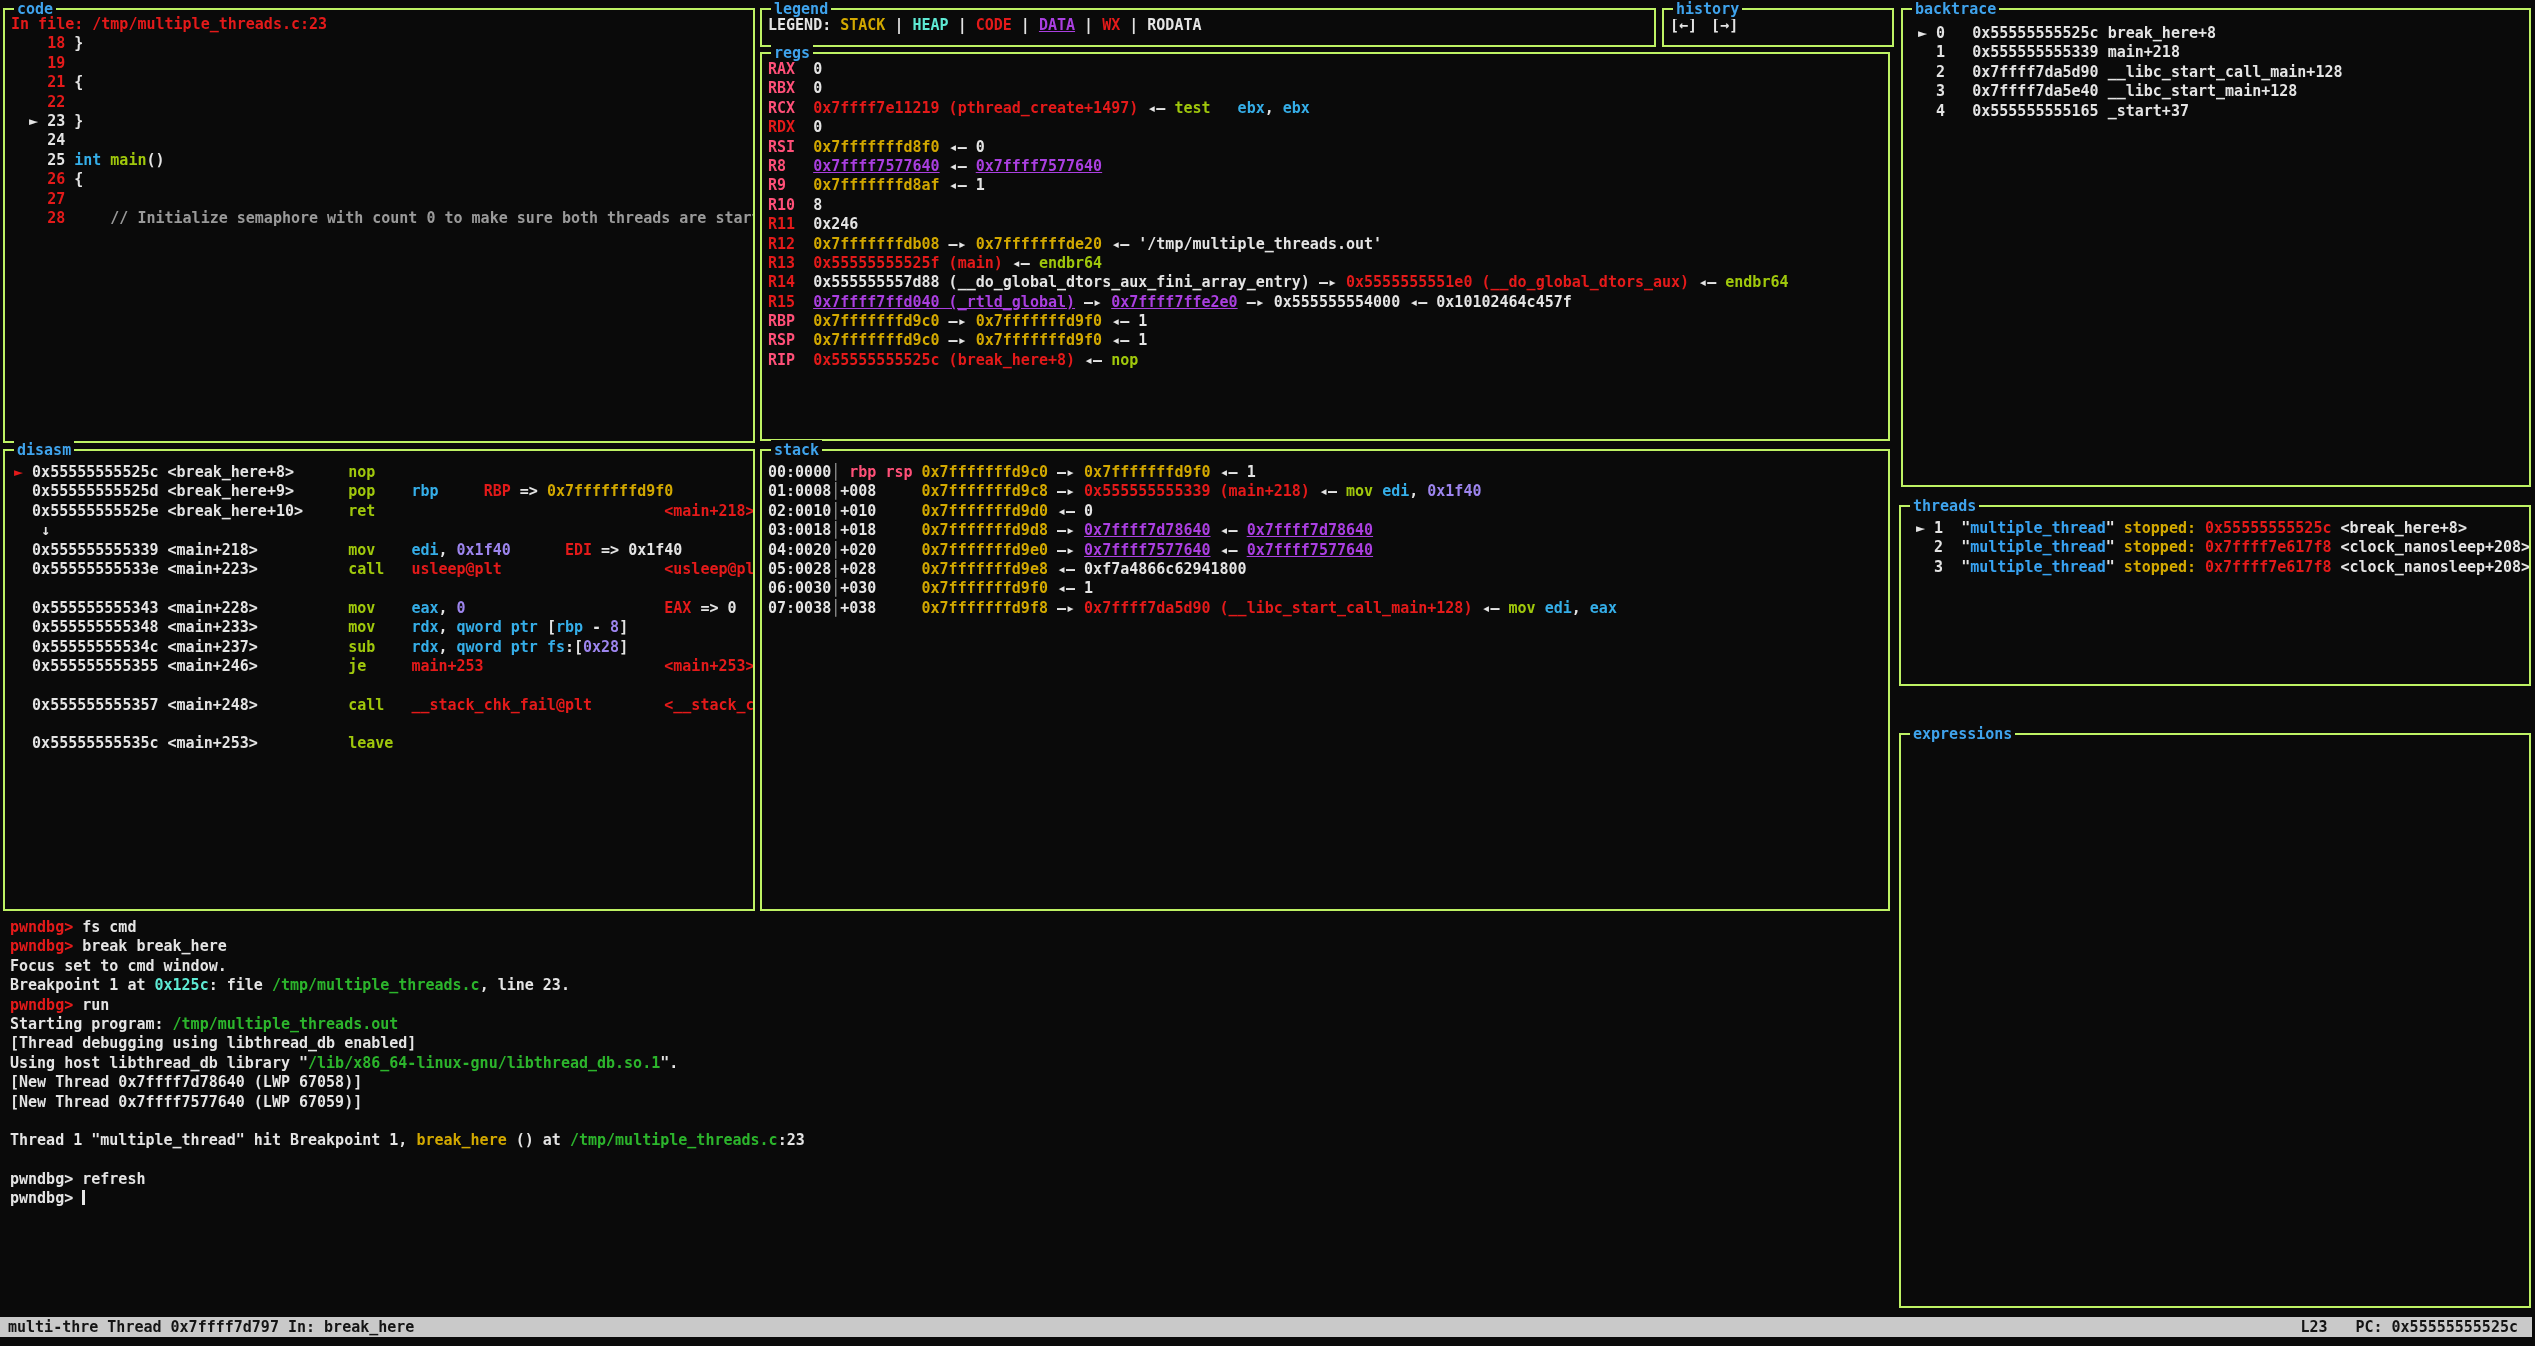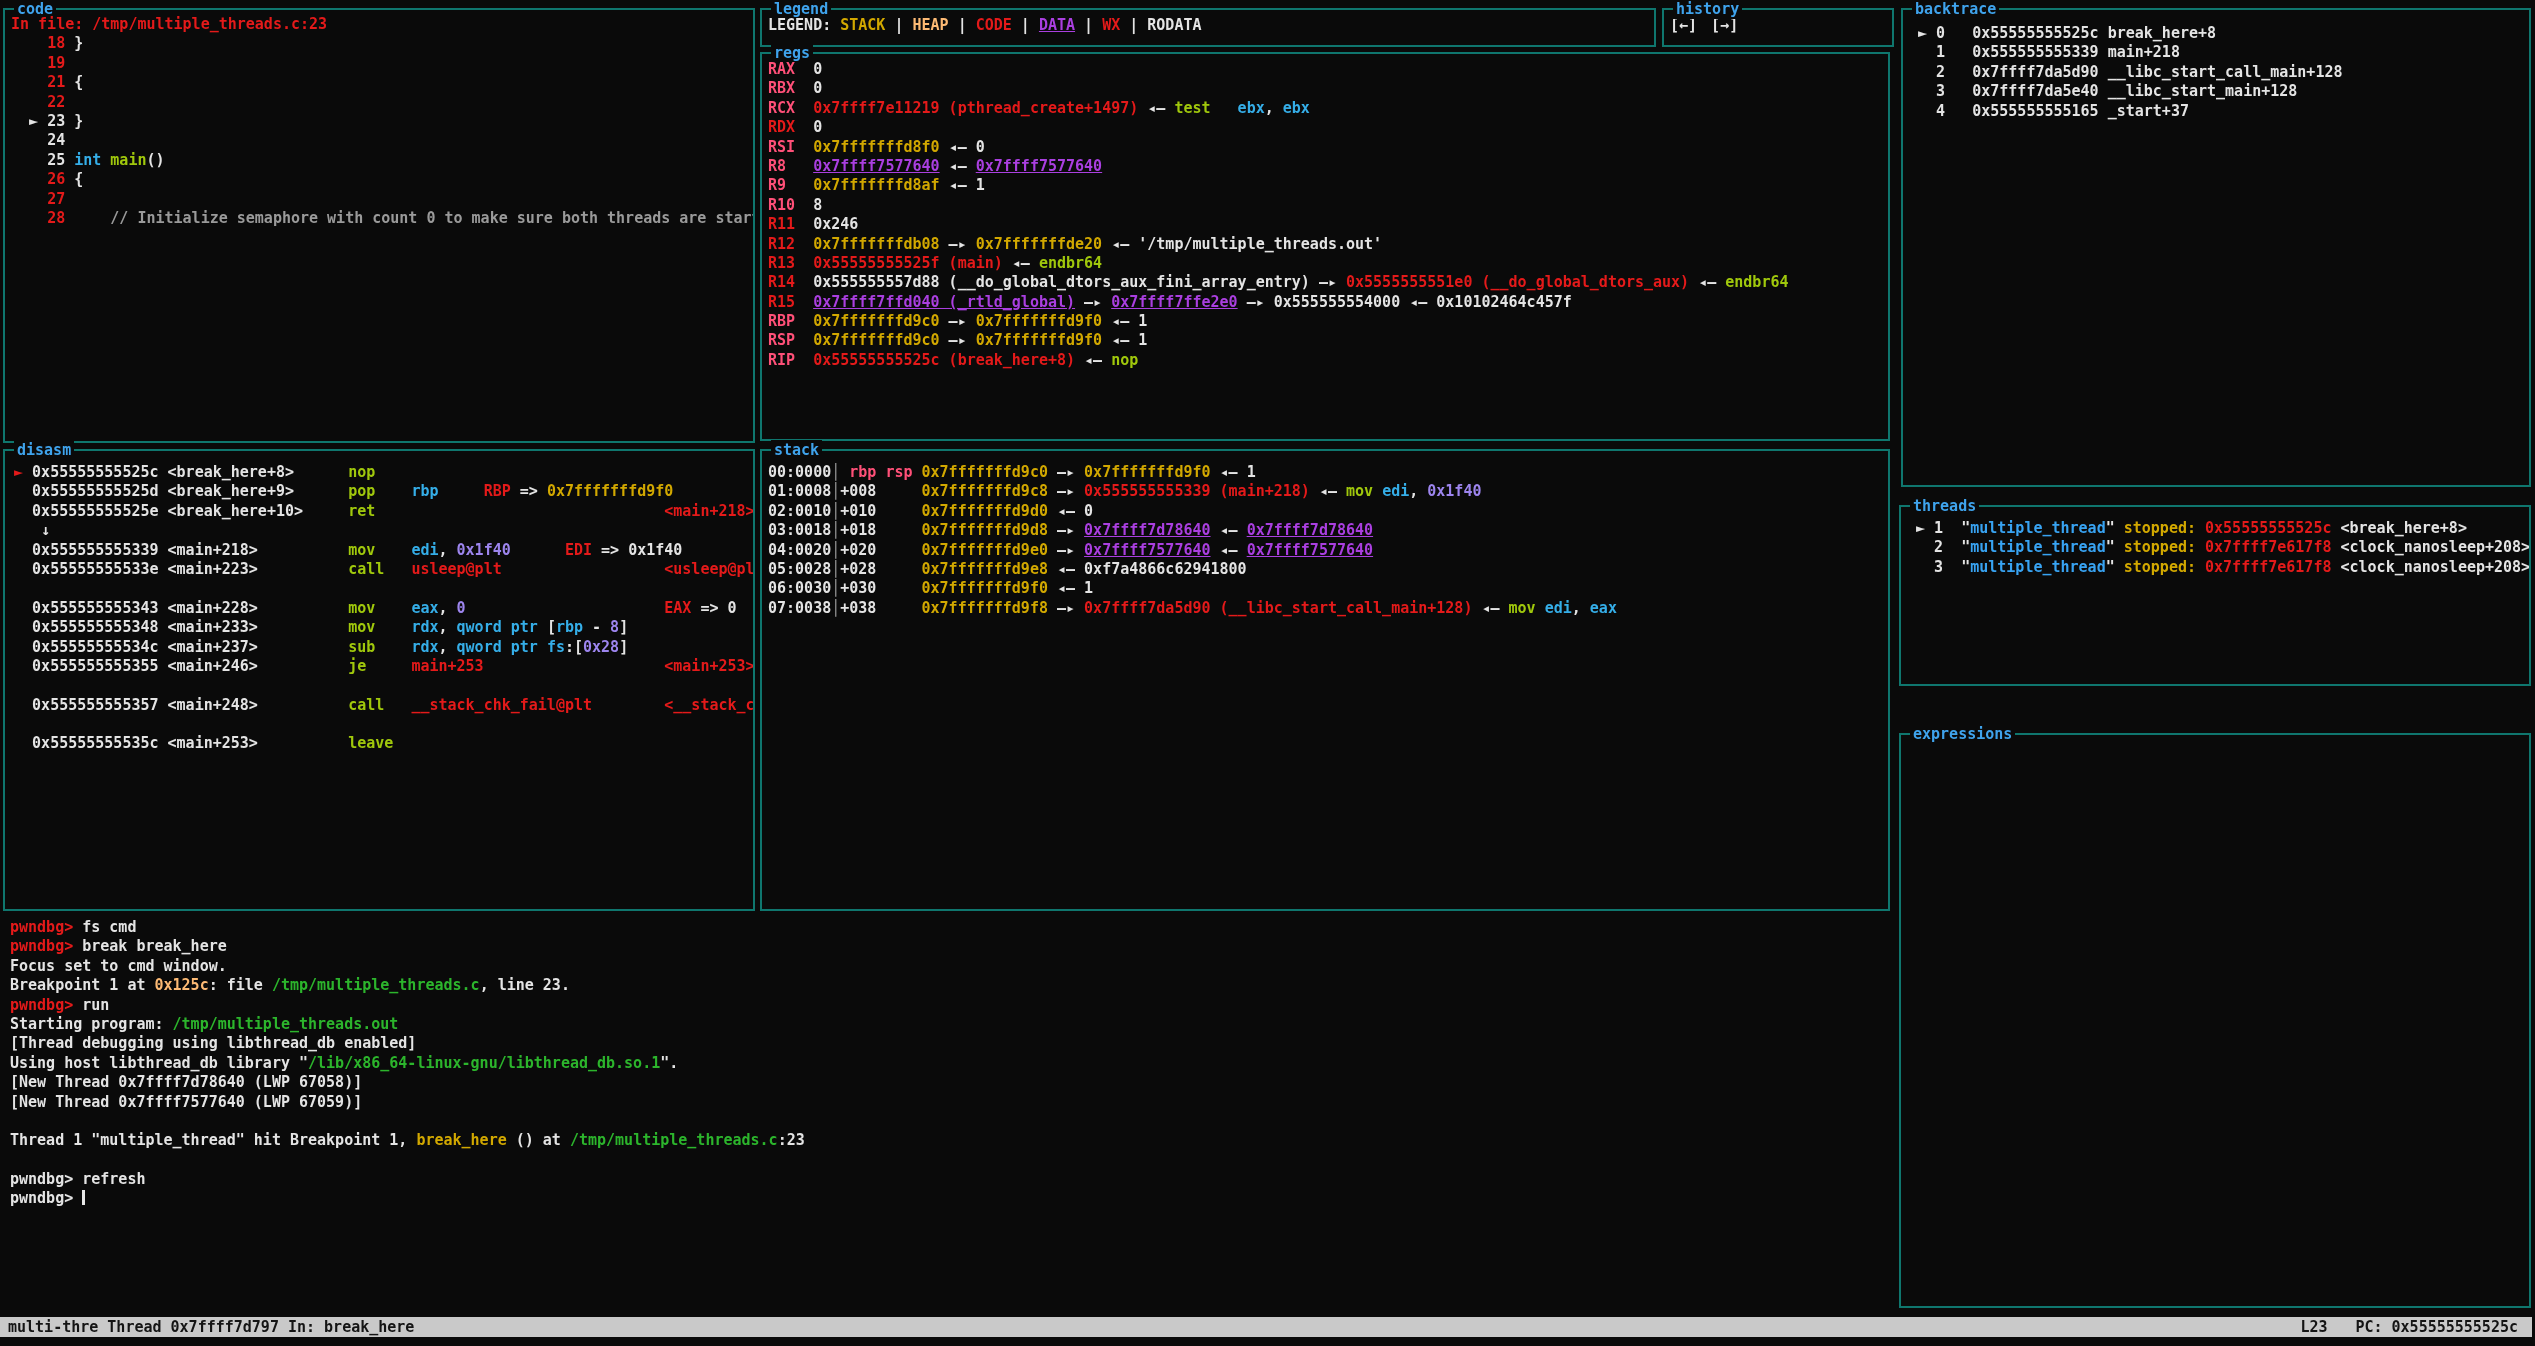--- a/index.html
+++ b/index.html
@@ -1,25 +1,25 @@
 <!DOCTYPE html>
 <html><head>
 <meta charset="utf-8">
 <style>
   html,body{margin:0;padding:0;background:#0a0a0a;}
   body{width:2535px;height:1346px;overflow:hidden;
        font-family:"DejaVu Sans Mono",monospace;font-weight:700;font-size:15px;}
   .screen{position:relative;width:2535px;height:1346px;background:#0a0a0a;}
-  .panel{position:absolute;border:2px solid #0f766e;background:#0a0a0a;box-sizing:border-box;}
+  .panel{position:absolute;border:2px solid #bef264;background:#0a0a0a;box-sizing:border-box;}
   .ptitle{position:absolute;top:-11px;left:9px;background:#0a0a0a;padding:0 3px;color:#3fa3ec;line-height:20px;}
   .lines{position:absolute;left:0;right:0;top:0;bottom:0;overflow:hidden;}
   .ln{white-space:pre;height:19.4px;line-height:19.4px;}
   .w{color:#e4e4e4;} .gy{color:#9a9a9a;} .r{color:#e41a1a;} .pk{color:#ff5078;}
   .y{color:#d2a800;} .pu{color:#aa3fe0;text-decoration:underline;} .pv{color:#9d85ee;} .c{color:#35aee8;}
-  .g{color:#2cb52c;} .gn{color:#a0c80c;} .bd{color:#fdba74;} .bl{color:#38a3f2;}
+  .g{color:#2cb52c;} .gn{color:#a0c80c;} .bd{color:#5eead4;} .bl{color:#38a3f2;}
   .console{position:absolute;left:10px;top:918px;width:1700px;}
   .cursor{display:inline-block;width:3px;height:15px;background:#e8e8e8;vertical-align:-2px;}
   .statusbar{position:absolute;left:0;top:1317px;width:2532px;height:20px;background:#c9c9c9;
              color:#141414;display:flex;justify-content:space-between;align-items:center;
              padding:0 14px 0 8px;box-sizing:border-box;line-height:20px;}
   .statusright{display:flex;gap:28px;}
   .pcgroup{display:flex;gap:9px;}
   .histbtns{display:flex;gap:14px;color:#e4e4e4;}
 </style>
 </head>

